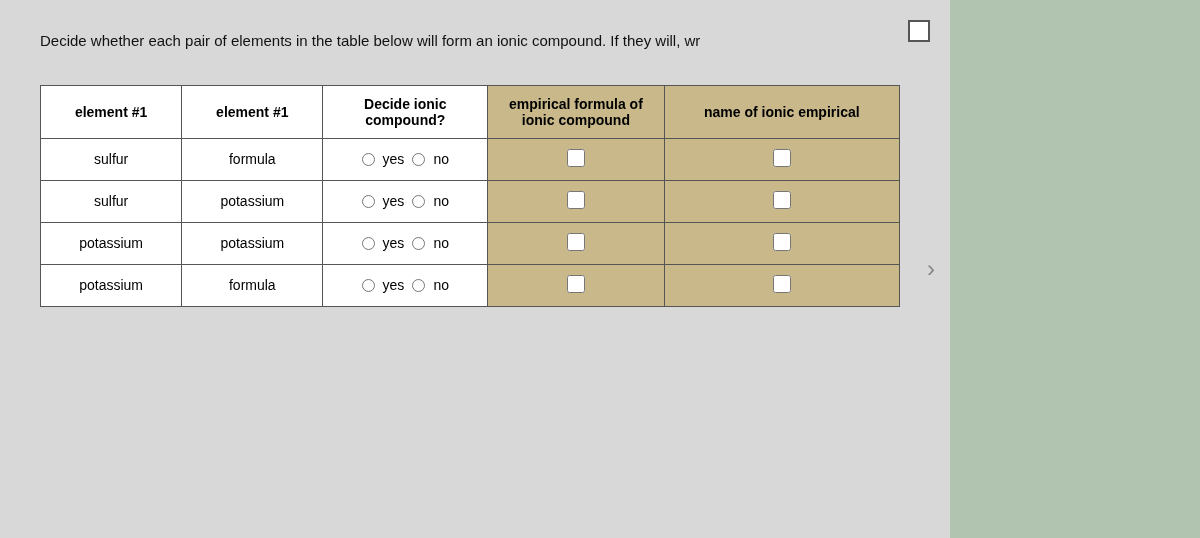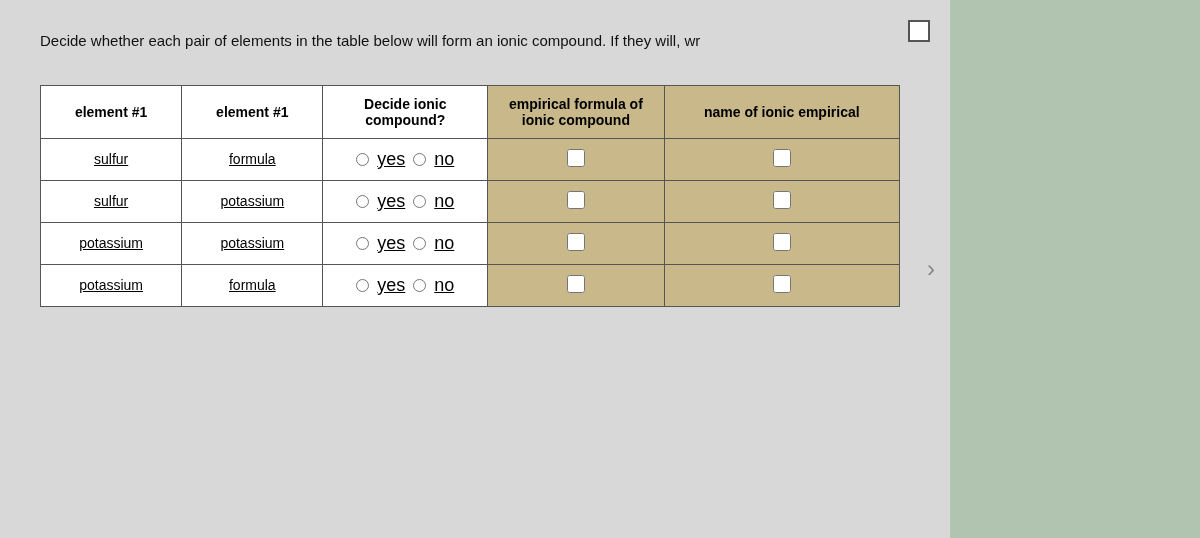--- a/index.html
+++ b/index.html
@@ -46,42 +46,41 @@
     thead th {
       font-weight: bold;
       font-size: 14px;
       background: white;
       vertical-align: middle;
     }
 
     tbody td {
       font-size: 14px;
       background: white;
-      text-decoration: underline;
     }
 
     
     .shaded {
       background-color: #c8b88a !important;
     }
 
     .radio-group {
       display: flex;
       align-items: center;
       justify-content: center;
       gap: 8px;
     }
 
     .radio-group input[type="radio"] {
       margin: 0;
       cursor: pointer;
     }
 
     .radio-label {
-      font-size: 18px;
+      font-size: 14px;
     }
 
     .checkbox-input {
       width: 18px;
       height: 18px;
       cursor: pointer;
     }
 
     .col-element1 { width: 120px; }
     .col-element2 { width: 120px; }

